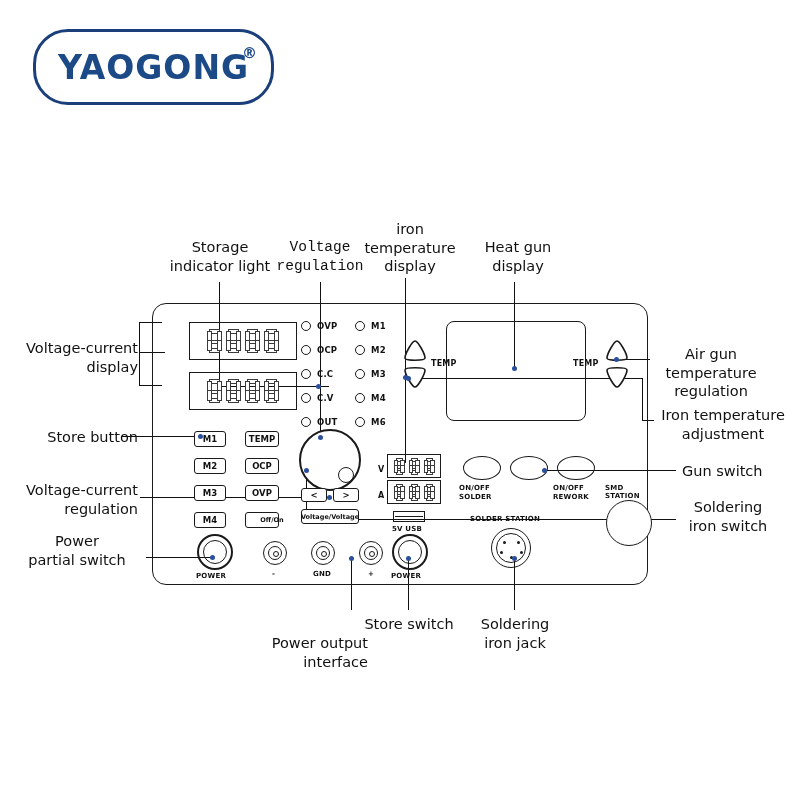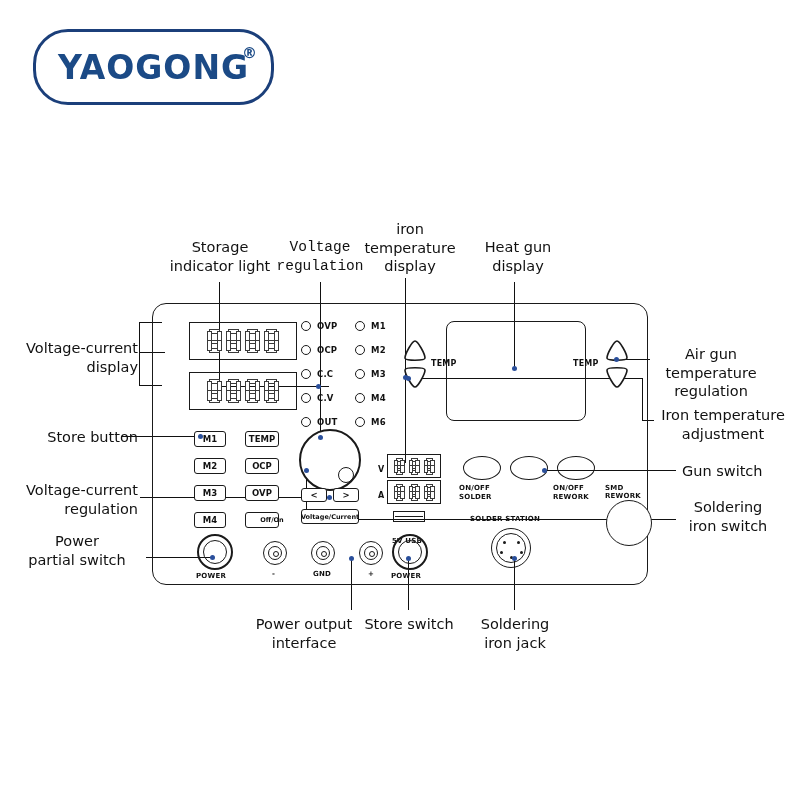--- a/index.html
+++ b/index.html
@@ -140,21 +140,21 @@
 partial switch</div>
 
   <div class="anno c" style="left:638px;top:345px;width:146px;">Air gun temperature
 regulation</div>
   <div class="anno c" style="left:650px;top:406px;width:146px;">Iron temperature
 adjustment</div>
   <div class="anno l" style="left:682px;top:462px;width:120px;">Gun switch</div>
   <div class="anno c" style="left:660px;top:498px;width:136px;">Soldering
 iron switch</div>
 
-  <div class="anno c" style="left:240px;top:615px;width:128px;">Power output
+  <div class="anno c" style="left:240px;top:634px;width:128px;text-align:right;">Power output
 interface</div>
   <div class="anno c" style="left:355px;top:615px;width:108px;">Store switch</div>
   <div class="anno c" style="left:465px;top:615px;width:100px;">Soldering
 iron jack</div>
 
   <div class="ln v" style="left:219px;top:282px;height:105px;"></div>
   <div class="ln h" style="left:219px;top:386px;width:110px;"></div>
 
   <div class="ln v" style="left:320px;top:282px;height:155px;"></div>
 
@@ -346,21 +346,21 @@
     <div class="key" style="left:92px;top:181px;width:34px;height:16px;">OVP</div>
     <div class="key tiny" style="left:92px;top:208px;width:34px;height:16px;padding-left:20px;">Off/On</div>
 
     <div class="knob" style="left:146px;top:125px;width:58px;height:58px;">
       <div class="dimple"></div>
     </div>
 
     <div class="key" style="left:148px;top:184px;width:26px;height:14px;">&lt;</div>
     <div class="key" style="left:180px;top:184px;width:26px;height:14px;">&gt;</div>
 
-    <div class="key tiny" style="left:148px;top:205px;width:58px;height:15px;">Voltage/Current</div>
+    <div class="key tiny" style="left:148px;top:205px;width:58px;height:15px;">Voltage/Voltage</div>
 
     <div class="minilbl" style="left:225px;top:161px;">V</div>
     <div class="seg-display" style="left:234px;top:150px;width:54px;height:24px;">
       <span class="digit sm">
           <i class="ha"></i>
           <i class="hm"></i>
           <i class="hb"></i>
           <i class="vtl"></i>
           <i class="vtr"></i>
           <i class="vbl"></i>
@@ -412,31 +412,31 @@
           <i class="vtl"></i>
           <i class="vtr"></i>
           <i class="vbl"></i>
           <i class="vbr"></i>
         </span>
     </div>
 
     <div class="usb" style="left:240px;top:207px;width:32px;height:11px;">
       <span class="bar"></span>
     </div>
-    <div class="minilbl2" style="left:239px;top:221px;margin-top:12px;">5V USB</div>
+    <div class="minilbl2" style="left:239px;top:221px;">5V USB</div>
 
     <div class="oval" style="left:310px;top:152px;width:38px;height:24px;"></div>
     <div class="oval" style="left:357px;top:152px;width:38px;height:24px;"></div>
     <div class="oval" style="left:404px;top:152px;width:38px;height:24px;"></div>
 
     <div class="minilbl2" style="left:306px;top:180px;white-space:pre-line;line-height:1.35;">ON/OFF
 SOLDER</div>
     <div class="minilbl2" style="left:400px;top:180px;white-space:pre-line;line-height:1.35;">ON/OFF
 REWORK</div>
-    <div class="minilbl2" style="left:452px;top:180px;">SMD REWORK</div>
+    <div class="minilbl2" style="left:452px;top:180px;">SMD STATION</div>
 
     <div class="knob" style="left:453px;top:196px;width:44px;height:44px;border-width:1.6px;"></div>
 
     <div class="minilbl2" style="left:317px;top:211px;text-align:right;">SOLDER STATION</div>
 
     <div class="jack" style="left:338px;top:224px;width:40px;height:40px;">
       <div class="inner" style="left:4px;top:4px;right:4px;bottom:4px;"></div>
       <div style="position:absolute;left:11px;top:12px;width:3px;height:3px;background:#1a1a1a;border-radius:50%;"></div>
       <div style="position:absolute;left:25px;top:12px;width:3px;height:3px;background:#1a1a1a;border-radius:50%;"></div>
       <div style="position:absolute;left:8px;top:22px;width:3px;height:3px;background:#1a1a1a;border-radius:50%;"></div>

